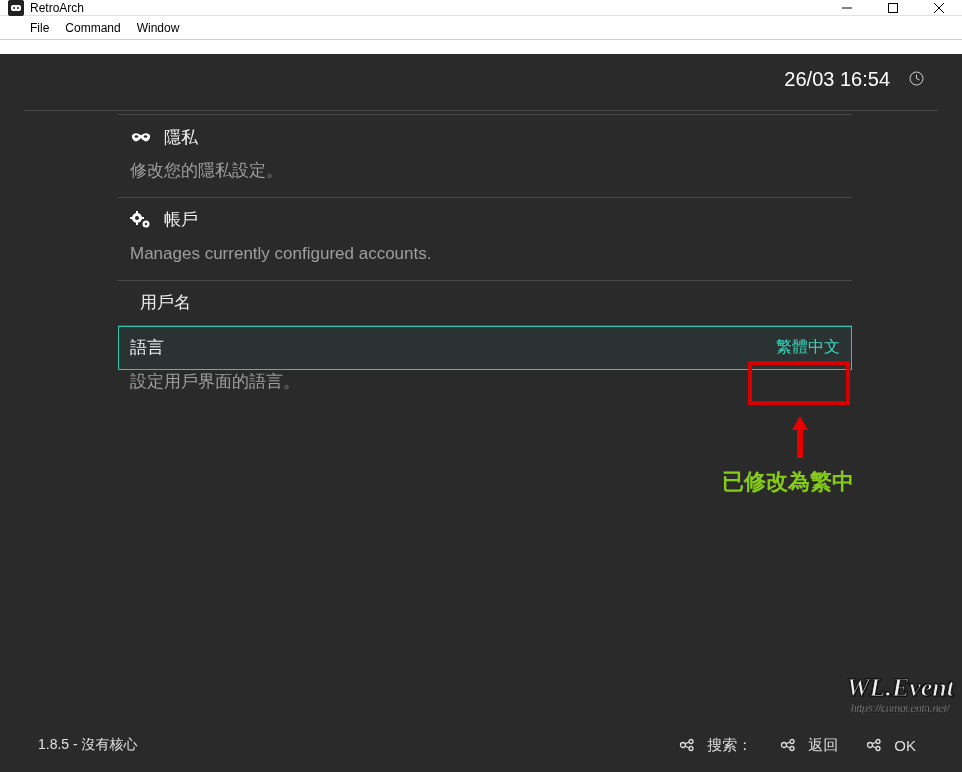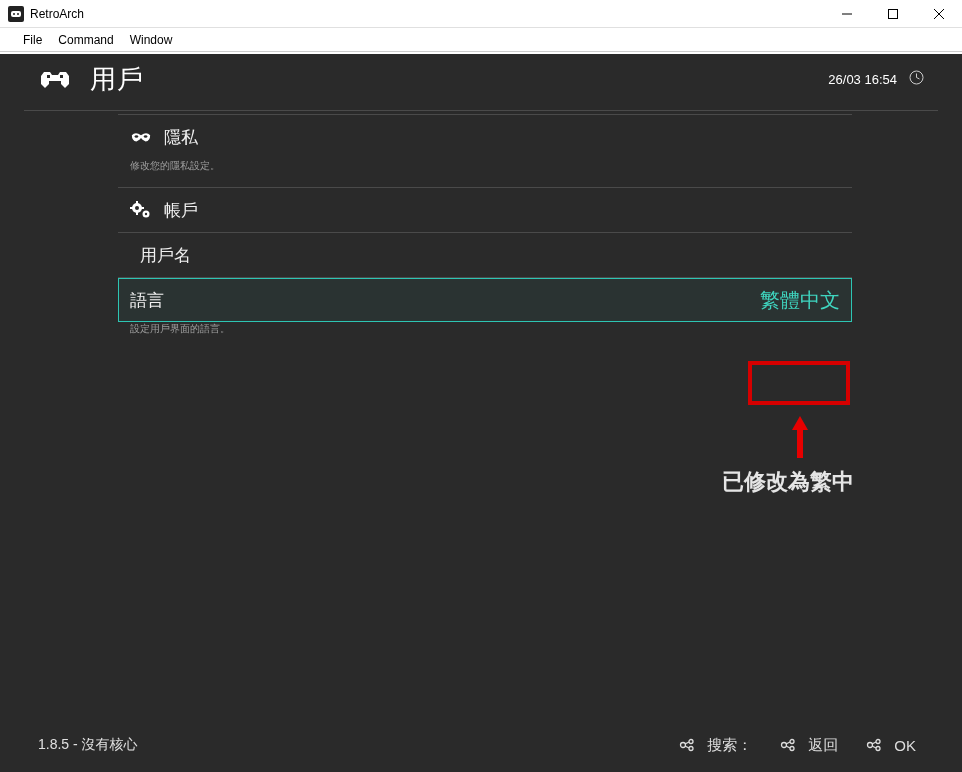--- a/index.html
+++ b/index.html
@@ -5,21 +5,21 @@
 * { margin: 0; padding: 0; box-sizing: border-box; }
 body {
   font-family: "Microsoft YaHei", "PingFang TC", Arial, sans-serif;
   background: #fff;
   width: 962px;
   height: 772px;
   overflow: hidden;
   position: relative;
 }
 .titlebar {
-  height: 28px;
+  height: 16px;
   background: #fff;
   display: flex;
   align-items: center;
   border-bottom: 1px solid #e0e0e0;
 }
 .titlebar-icon {
   width: 16px; height: 16px;
   background: #222;
   margin: 0 6px 0 8px;
   border-radius: 2px;
@@ -31,21 +31,21 @@
 .win-btn {
   width: 46px; height: 30px;
   display: flex; align-items: center; justify-content: center;
   font-size: 14px; color: #000;
 }
 .menubar {
   height: 24px;
   background: #fff;
   display: flex;
   align-items: center;
-  padding: 0 15px;
+  padding: 0 22px;
   border-bottom: 1px solid #ccc;
 }
 .menubar-item {
   font-size: 12px;
   color: #000;
   padding: 2px 8px;
 }
 .app-body {
   position: absolute;
   top: 54px; left: 0; right: 0; bottom: 0;
@@ -59,21 +59,21 @@
   padding: 0 38px;
 }
 .header-left { display: flex; align-items: center; gap: 18px; }
 .header-icon svg { display: block; }
 .header-title {
   font-size: 26px;
   font-weight: 500;
   color: #fff;
   letter-spacing: 1px;
 }
-.header-right { margin-left: auto; display: flex; align-items: center; gap: 12px; font-size: 13px; color: #fff; }
+.header-right { margin-left: auto; display: flex; align-items: center; gap: 19px; font-size: 20px; color: #fff; }
 .content {
   position: absolute;
   top: 60px;
   left: 118px;
   right: 110px;
   bottom: 60px;
 }
 .list-item {
   border-top: 1px solid #4a4a4a;
   padding: 0;
@@ -88,25 +88,25 @@
 .item-icon {
   width: 22px;
   display: flex; align-items: center; justify-content: center;
 }
 .item-label {
   font-size: 17px;
   color: #f0f0f0;
 }
 .item-value {
   margin-left: auto;
-  font-size: 20px;
+  font-size: 16px;
   color: #3fd6c0;
 }
 .item-desc {
-  font-size: 10px;
+  font-size: 17px;
   color: #9e9e9e;
   padding: 0 12px 14px 12px;
   line-height: 1.4;
 }
 .list-item.selected .item-row {
   outline: 1px solid #2dc5b3;
   outline-offset: -1px;
   background: rgba(45,197,179,0.06);
   text-align: right;
 }
@@ -114,21 +114,21 @@
   position: absolute;
   border: 4px solid #d60000;
   pointer-events: none;
 }
 .annotation-arrow {
   position: absolute;
   pointer-events: none;
 }
 .annotation-text {
   position: absolute;
-  color: #e5e5e5;
+  color: #84cc16;
   font-size: 22px;
   font-weight: 600;
   pointer-events: none;
 }
 .footer {
   position: absolute;
   left: 0; right: 8px; bottom: 0;
   height: 54px;
   display: flex;
   align-items: center;
@@ -196,30 +196,20 @@
 
 <div class="menubar">
   <div class="menubar-item">File</div>
   <div class="menubar-item">Command</div>
   <div class="menubar-item">Window</div>
 </div>
 
 <div class="app-body">
 
   <div class="header">
-    <div class="header-left">
-      <span class="header-icon">
-        <svg width="34" height="22" viewBox="0 0 34 22">
-          <path d="M3 8 L6 4 L12 4 L14 7 L20 7 L22 4 L28 4 L31 8 L31 16 L27 20 L23 16 L23 13 L11 13 L11 16 L7 20 L3 16 Z" fill="#fff"></path>
-          <rect x="9" y="7" width="3" height="3" fill="#2a2a2a"></rect>
-          <rect x="22" y="7" width="3" height="3" fill="#2a2a2a"></rect>
-        </svg>
-      </span>
-      <span class="header-title">用戶</span>
-    </div>
     <div class="header-right">
       <span>26/03 16:54</span>
       <span>
         <svg width="15" height="15" viewBox="0 0 15 15">
             <circle cx="7.5" cy="7.5" r="6.5" fill="none" stroke="#ccc" stroke-width="1"></circle>
             <line x1="7.5" y1="7.5" x2="7.5" y2="3.5" stroke="#ccc" stroke-width="1"></line>
             <line x1="7.5" y1="7.5" x2="10.5" y2="9" stroke="#ccc" stroke-width="1"></line>
           </svg>
       </span>
     </div>
@@ -254,20 +244,21 @@
                 <rect x="6" y="11" width="2" height="3"></rect>
               <rect x="0" y="6" width="3" height="2"></rect>
                 <rect x="11" y="6" width="3" height="2"></rect>
               <circle cx="16" cy="13" r="3.5"></circle>
                 <circle cx="16" cy="13" r="1.2" fill="#2a2a2a"></circle>
             </g>
           </svg>
         </span>
         <span class="item-label">帳戶</span>
       </div>
+      <div class="item-desc">Manages currently configured accounts.</div>
     </div>
 
     <div class="list-item">
       <div class="item-row">
         <span class="item-label" style="margin-left:10px">用戶名</span>
       </div>
     </div>
 
     <div class="list-item selected">
       <div class="item-row">
@@ -282,20 +273,24 @@
   <div class="highlight-box" style="left:748px; top:307px; width:102px; height:44px;"></div>
 
   <div class="annotation-arrow" style="left:790px; top:362px;">
     <svg width="20" height="42" viewBox="0 0 20 42">
       <path d="M10 0 L18 14 L13 14 L13 42 L7 42 L7 14 L2 14 Z" fill="#e60000"></path>
     </svg>
   </div>
 
   <div class="annotation-text" style="left:722px; top:413px;">已修改為繁中</div>
 
+  <div class="watermark">
+    <div class="wm-main">WL.Event</div>
+    <div class="wm-sub">https://cumoi.enta.net/</div>
+  </div>
 
   <div class="footer">
     <div class="footer-left">1.8.5 - 沒有核心</div>
     <div class="footer-right">
       <div class="footer-btn">
         <span class="dots-icon">
           <svg width="18" height="14" viewBox="0 0 18 14">
               <circle cx="4" cy="7" r="2.5" fill="none" stroke="#ddd" stroke-width="1.3"></circle>
               <circle cx="12" cy="3.5" r="2" fill="none" stroke="#ddd" stroke-width="1.3"></circle>
               <circle cx="12" cy="10.5" r="2" fill="none" stroke="#ddd" stroke-width="1.3"></circle>

